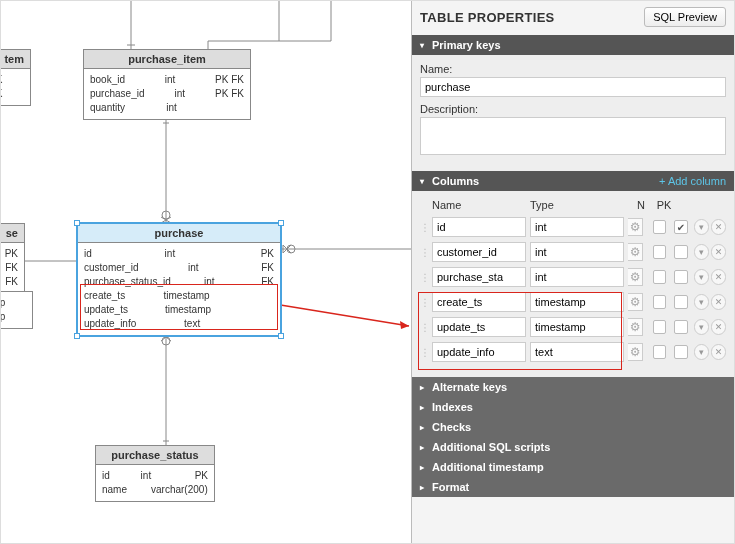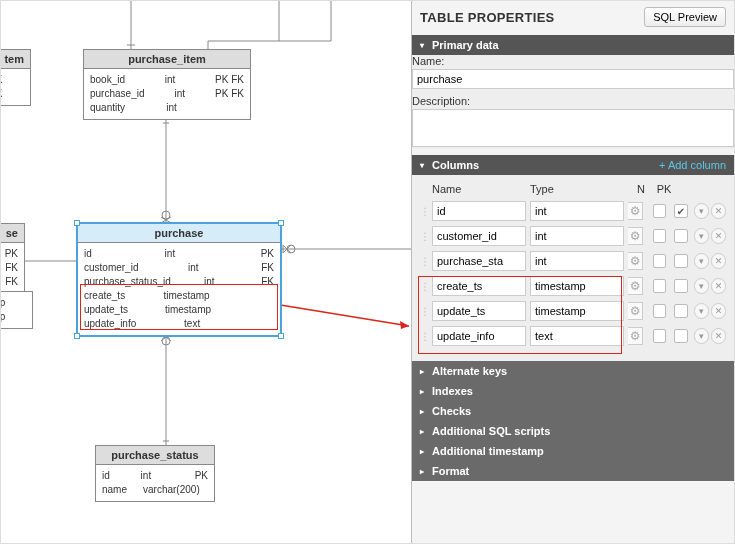--- a/index.html
+++ b/index.html
@@ -4,21 +4,21 @@
 <style>
 * { box-sizing: border-box; margin: 0; padding: 0; }
 body { font-family: Arial, sans-serif; font-size: 11px; color: #333; background: #fff; width: 735px; height: 544px; position: relative; overflow: hidden; border: 1px solid #ddd; }
 
 .canvas { position: absolute; left: 0; top: 0; width: 410px; height: 544px; background: #fff; }
 .canvas svg { position: absolute; left: 0; top: 0; }
 
 .erd-table { position: absolute; background: #fff; border: 1px solid #888; font-size: 10px; }
 .erd-title { background: #ddd; border-bottom: 1px solid #888; text-align: center; font-weight: bold; padding: 3px 6px; font-size: 11px; }
 .erd-body { padding: 4px 6px; }
-.erd-row { display: flex; justify-content: space-between; gap: 16px; line-height: 14px; }
+.erd-row { display: flex; justify-content: space-between; gap: 24px; line-height: 14px; }
 .erd-col-name { flex: 0 0 auto; }
 .erd-col-type { flex: 0 0 auto; text-align: left; }
 .erd-col-key { flex: 0 0 auto; text-align: right; min-width: 26px; }
 
 .selected { border: 1px solid #4aa3df; box-shadow: 0 0 0 1px #4aa3df; }
 .selected .erd-title { background: #d6ecf9; }
 .handle { position: absolute; width: 6px; height: 6px; background: #fff; border: 1px solid #4aa3df; }
 
 .red-box { border: 1.5px solid #d9251c; position: absolute; pointer-events: none; }
 
@@ -27,21 +27,21 @@
 .panel-header { display: flex; justify-content: space-between; align-items: center; padding: 6px 8px 8px 8px; }
 .panel-header h1 { font-size: 13px; font-weight: bold; color: #333; letter-spacing: .3px; }
 .btn { background: linear-gradient(#fff, #ededed); border: 1px solid #bbb; border-radius: 3px; padding: 3px 8px; font-size: 11px; cursor: pointer; }
 
 .section-head { background: #555; color: #fff; font-size: 11px; font-weight: bold; padding: 4px 8px; display: flex; align-items: center; gap: 4px; cursor: pointer; }
 .section-head .tri { font-size: 8px; display: inline-block; width: 8px; }
 .section-head.collapsed { background: #6a6a6a; }
 .section-head .spacer { flex: 1; }
 .add-link { color: #5dc6e8; font-weight: normal; font-size: 11px; text-align: right; }
 
-.section-body { background: #eee; }
+.section-body { background: #eee; padding: 8px; }
 .form-row { margin-bottom: 6px; }
 .form-row label { display: block; font-size: 11px; margin-bottom: 2px; color: #333; }
 .form-row input[type=text] { width: 100%; padding: 3px 4px; border: 1px solid #ccc; font-size: 11px; }
 .form-row textarea { width: 100%; height: 38px; padding: 3px 4px; border: 1px solid #ccc; font-size: 11px; resize: none; }
 
 .cols-body { background: #eee; padding: 6px 8px 10px 8px; }
 .cols-header { display: flex; align-items: center; font-size: 11px; color: #333; padding: 2px 0 6px 0; }
 .ch-drag { width: 12px; }
 .ch-name { width: 98px; }
 .ch-type { width: 82px; }
@@ -214,21 +214,21 @@
 </div>
 
 <div class="panel">
   <div class="panel-header">
     <h1>TABLE PROPERTIES</h1>
     <button class="btn">SQL Preview</button>
   </div>
 
   <div class="section-head">
     <span class="tri">▾</span>
-    <span>Primary data</span>
+    <span>Primary keys</span>
   </div>
   <div class="section-body">
     <div class="form-row">
       <label>Name:</label>
       <input type="text" value="purchase" style="">
     </div>
     <div class="form-row">
       <label>Description:</label>
       <textarea style=""></textarea>
     </div>

